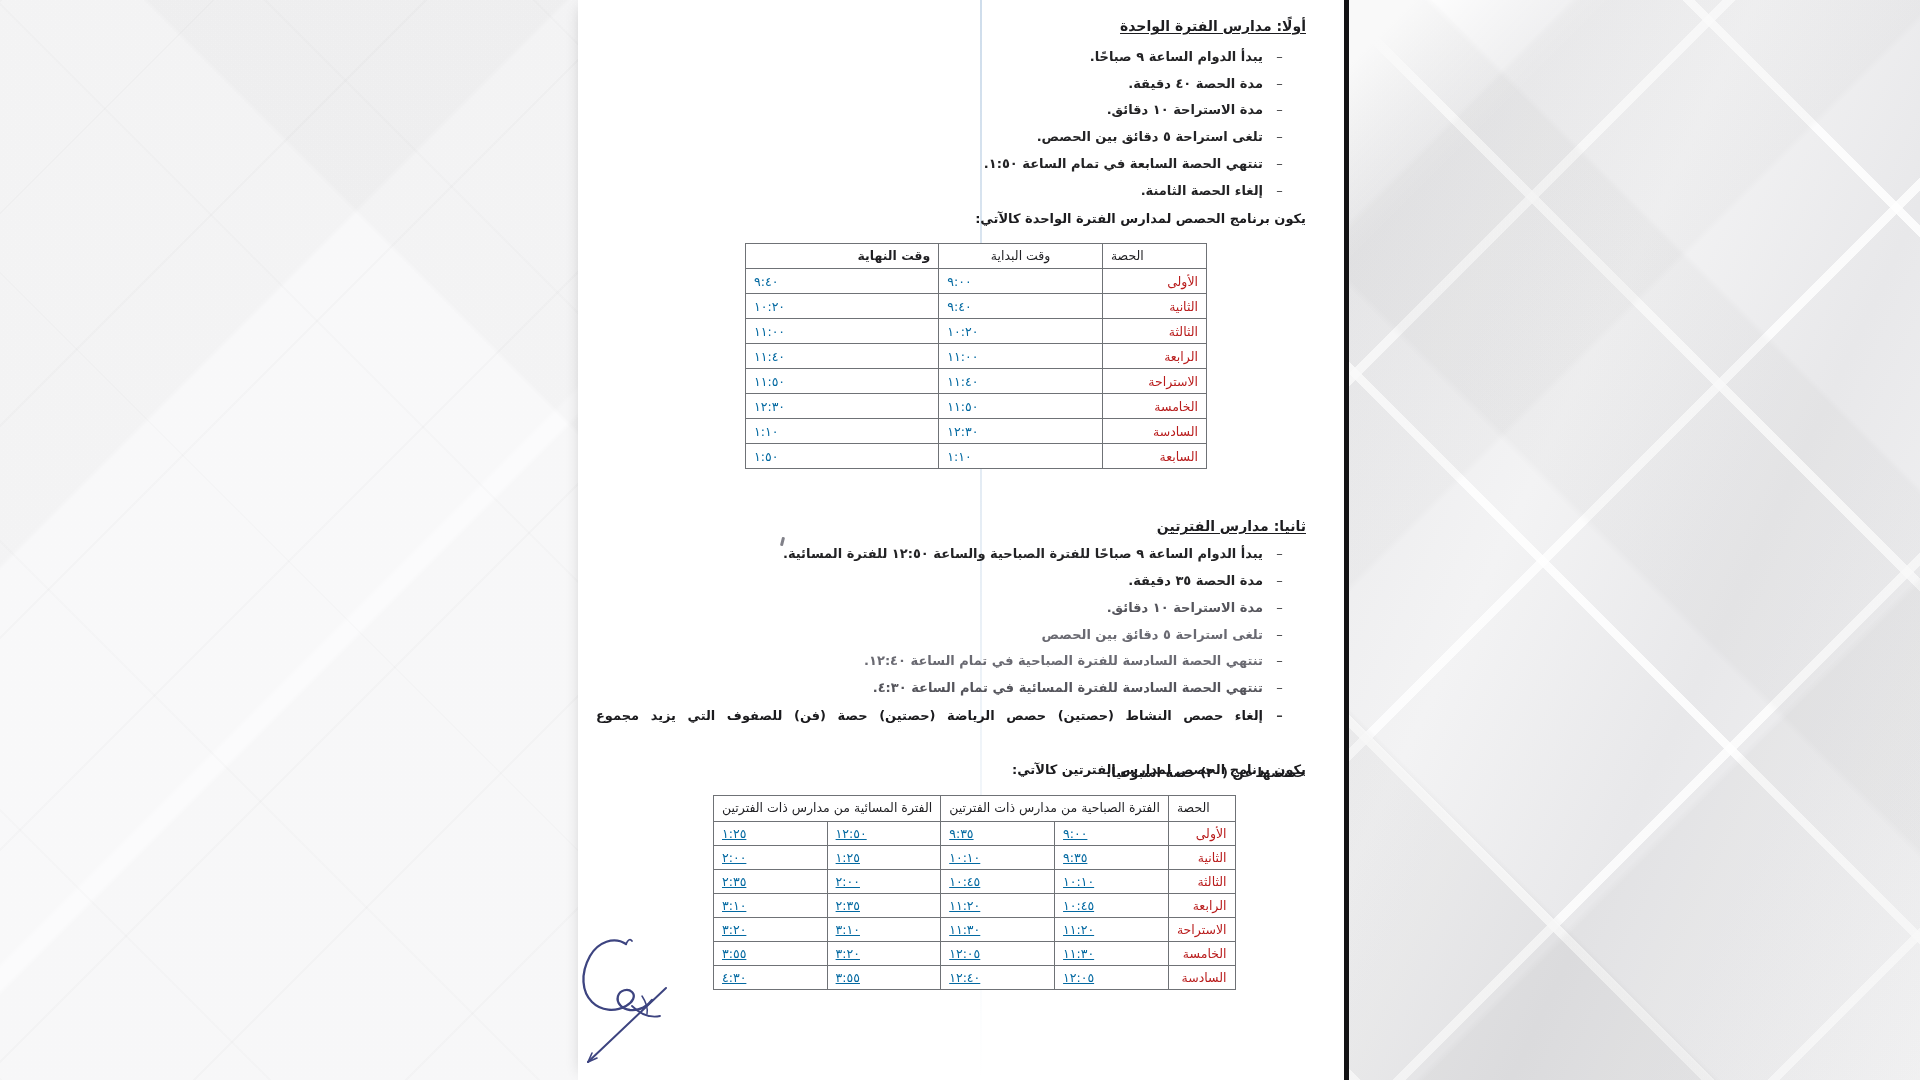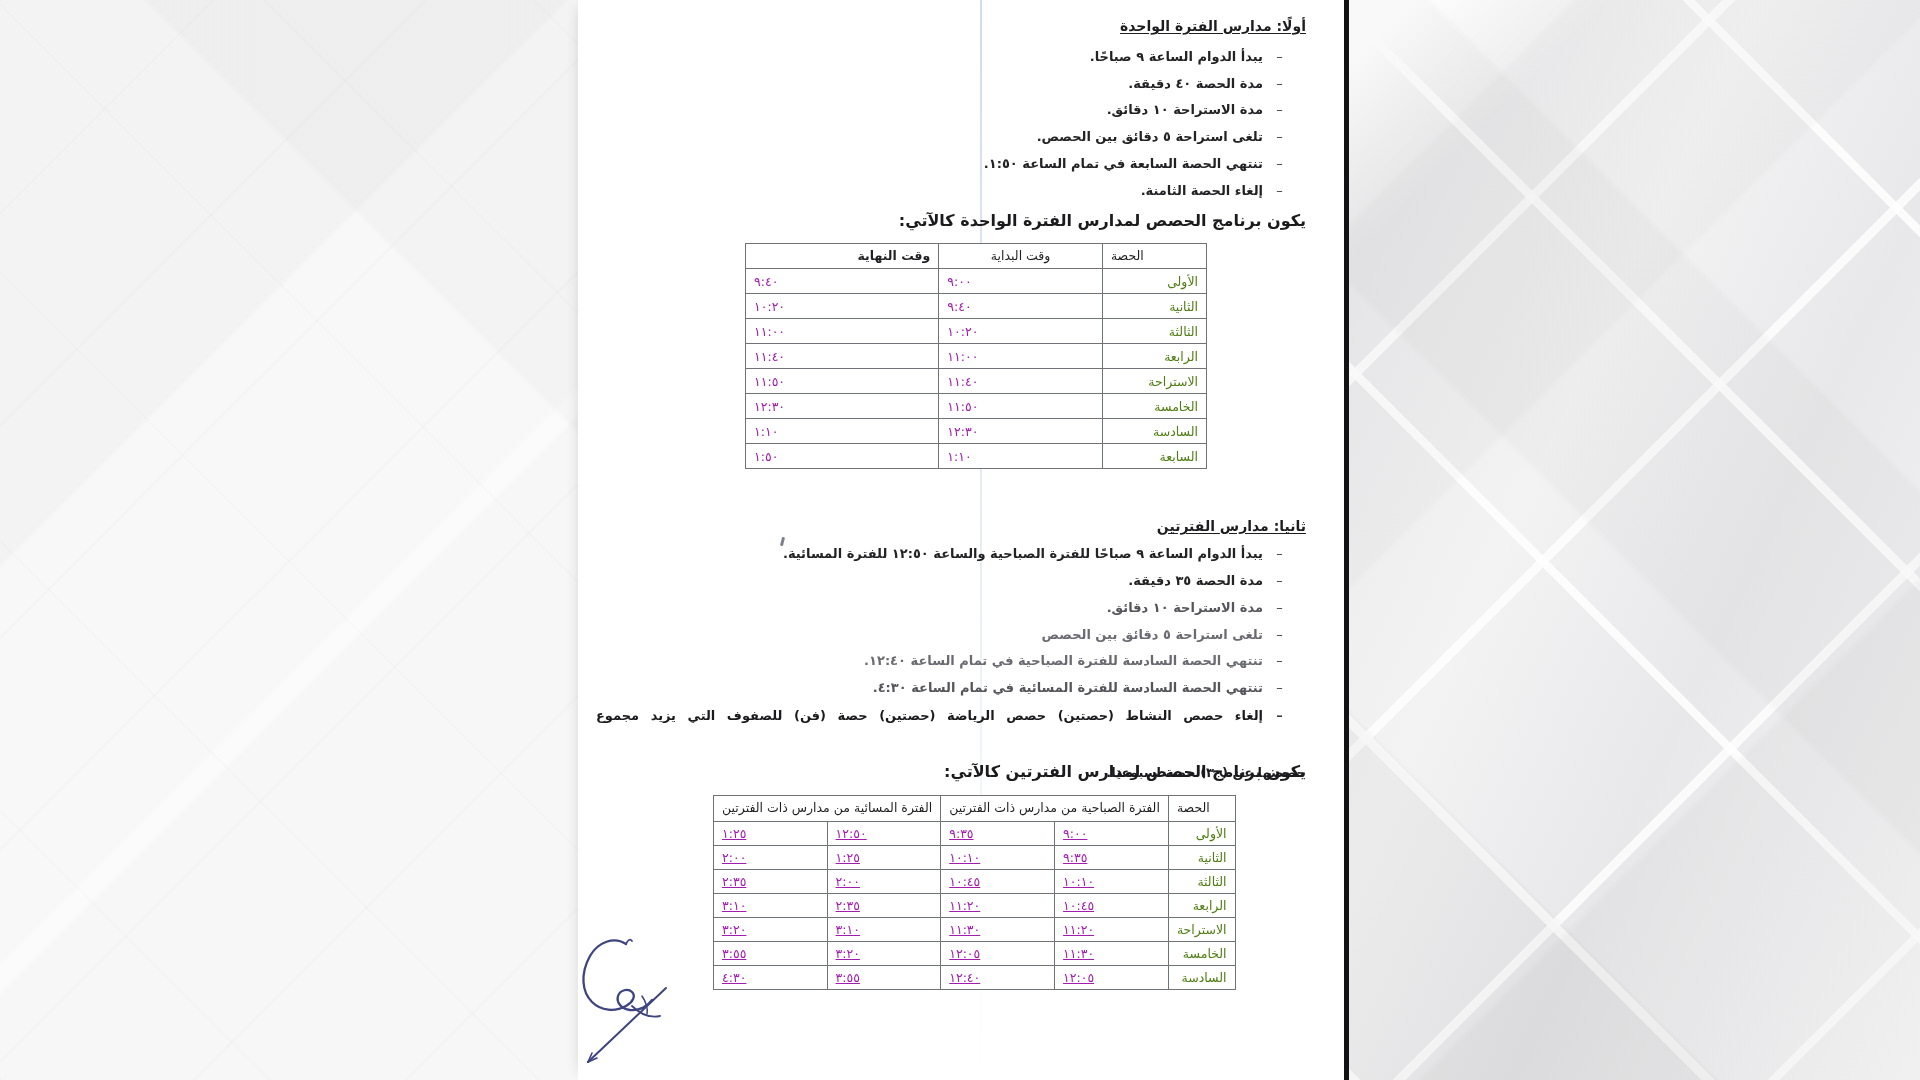--- a/index.html
+++ b/index.html
@@ -141,21 +141,21 @@
     text-align: center;
     color: #3a3a3c;
     flex: 0 0 auto;
     font-size: 13px;
   }
   .bullet-text { font-weight: 600; }
   .bullet-text.faded { color: #55555c; font-weight: 600; }
   .bullet-text.light { color: #6a6a72; font-weight: 600; }
 
   .lead-line {
-    font-size: 16px;
+    font-size: 13px;
     font-weight: 700;
     color: #1b1b1e;
   }
 
   .wrap-line {
     position: absolute;
     direction: rtl;
     font-size: 13px;
     font-weight: 700;
     color: #1b1b1e;
@@ -195,26 +195,26 @@
     white-space: nowrap;
   }
   table.sched th {
     text-align: left;
     font-weight: 400;
     color: #1f1f22;
     line-height: 1.45;
   }
   table.sched td.period {
     text-align: right;
-    color: #4d7c0f;
+    color: #b91c1c;
   }
   table.sched td.time {
     text-align: left;
     letter-spacing: 0.4px;
-    color: #a21caf;
+    color: #0369a1;
   }
 
   
   #table-one { left: 167px; top: 243px; width: 462px; }
   #table-one th.h-period { width: 98px; }
   #table-one th.h-start  { width: 154px; text-align: center; }
   #table-one th.h-end    { width: 182px; text-align: right; font-weight: bold; }
   #table-one tr { height: 25px; }
 
   

